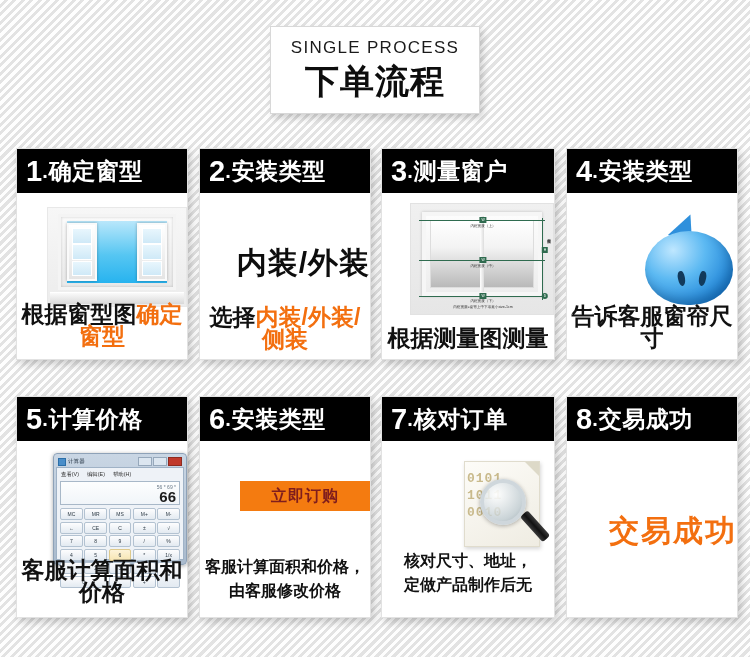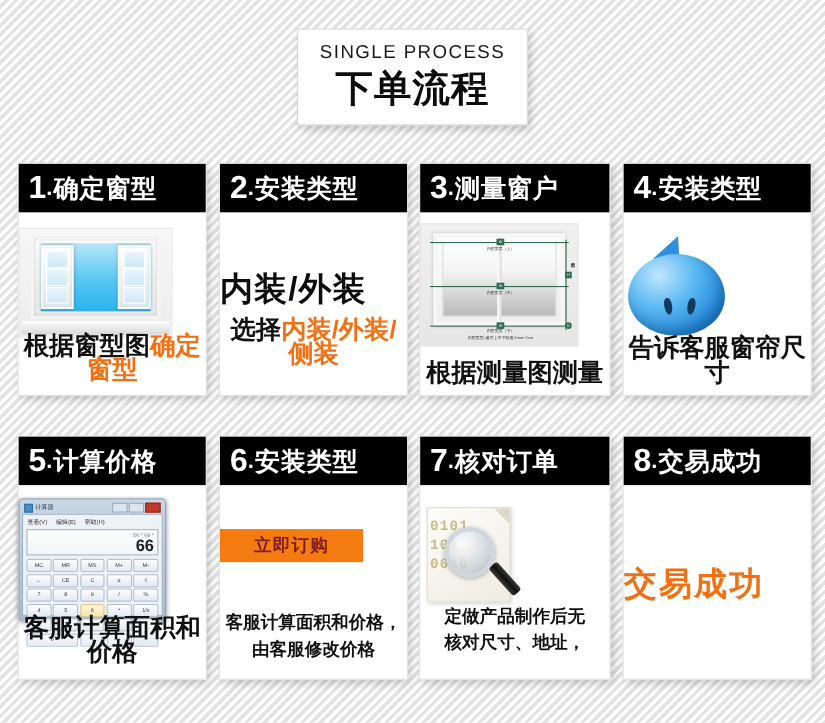--- a/index.html
+++ b/index.html
@@ -45,21 +45,21 @@
   .card-head{
     height:44px;background:#000000;color:#ffffff;
     display:flex;align-items:center;padding-left:9px;
     box-sizing:border-box;
   }
   .step-num{font-size:29px;font-weight:bold;line-height:29px;}
   .step-dot{font-size:20px;font-weight:bold;}
   .step-title{font-size:23px;font-weight:bold;margin-left:1px;letter-spacing:0.5px;}
   .card-body{
     height:calc(100% - 44px);display:flex;flex-direction:column;
-    align-items:flex-start;justify-content:flex-start;
+    align-items:flex-end;justify-content:flex-start;
     box-sizing:border-box;padding-top:6px;position:relative;
   }
   .cap{
     width:100%;text-align:center;font-size:23px;font-weight:bold;
     color:#111;line-height:22px;position:absolute;left:0;
   }
   .cap .hl{color:#f36f0f;}
   
   .win-wrap{
     width:140px;height:100px;margin-top:8px;position:relative;
@@ -266,21 +266,21 @@
   </div>
 
   <div class="card c2">
     <div class="card-head">
       <span class="step-num">2</span>
       <span class="step-dot">.</span>
       <span class="step-title">安装类型</span>
     </div>
     <div class="card-body">
       <div class="big-text">内装/外装</div>
-      <div class="cap" style="bottom:27px;">
+      <div class="cap" style="bottom:9px;">
         <span>选择</span><span class="hl">内装/外装/侧装</span>
       </div>
     </div>
   </div>
 
   <div class="card c3">
     <div class="card-head">
       <span class="step-num">3</span>
       <span class="step-dot">.</span>
       <span class="step-title">测量窗户</span>
@@ -431,22 +431,22 @@
         <div class="doc-sheet">
           <div class="bits" style="white-space:pre;">0101
 1011
 0010</div>
           <div class="doc-fold"></div>
         </div>
         <div class="mag-handle"></div>
         <div class="mag-lens"></div>
       </div>
       <div class="cap multi" style="bottom:20px;">
+        <div>核对尺寸、地址，</div>
         <div>定做产品制作后无</div>
-        <div>核对尺寸、地址，</div>
       </div>
     </div>
   </div>
 
   <div class="card c4">
     <div class="card-head">
       <span class="step-num">8</span>
       <span class="step-dot">.</span>
       <span class="step-title">交易成功</span>
     </div>

